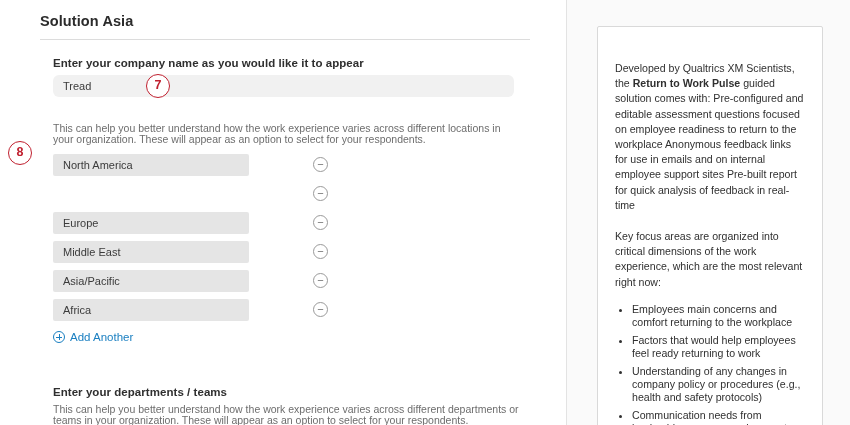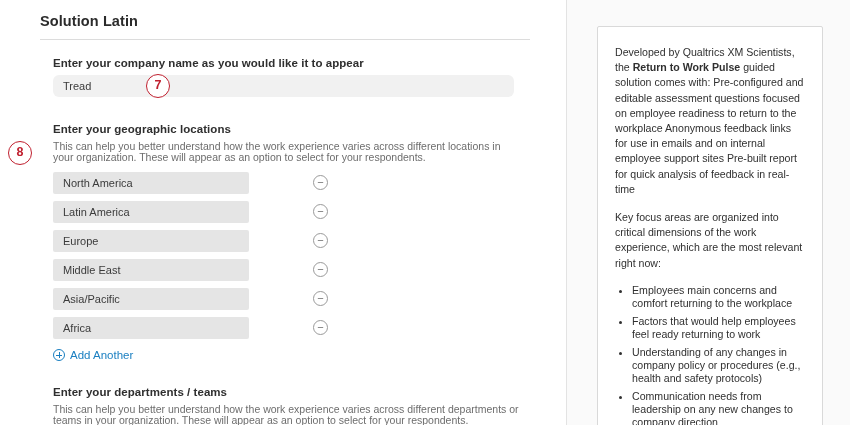--- a/index.html
+++ b/index.html
@@ -164,21 +164,21 @@
     left: 30px; top: 26px;
     width: 226px;
     height: 420px;
     background: #ffffff;
     border: 1px solid #d9d9d9;
     border-radius: 2px;
     padding: 18px 17px 0 17px;
     overflow: hidden;
   }
   .info-card p {
-    margin: 0 0 13px 0;
+    margin: 16px 0 13px 0;
     font-size: 10.6px;
     line-height: 15.2px;
     color: #303030;
   }
   .info-card ul {
     margin: 0 0 13px 0;
     padding-left: 17px;
   }
   .info-card li {
     font-size: 10.6px;
@@ -188,38 +188,36 @@
   }
   .b { font-weight: bold; }
 </style>
 </head>
 <body>
 
 <div id="root">
 
   <div class="main-panel">
 
-    <div class="page-title">Solution Latin</div>
+    <div class="page-title">Solution Asia</div>
     <div class="title-rule"></div>
 
     <div class="section" id="sec-company" style="top:57px;">
       <div class="section-label">Enter your company name as you would like it to appear</div>
       <input class="text-field" type="text" value="Tread" style="">
     </div>
 
     <div class="section" id="sec-locations" style="top:123px;">
-      <div class="section-label">Enter your geographic locations</div>
       <div class="section-help">This can help you better understand how the work experience varies across different locations in your organization. These will appear as an option to select for your respondents.</div>
 
       <div class="loc-row">
         <input class="loc-input" type="text" value="North America" style="">
         <div class="remove-btn">−</div>
       </div>
       <div class="loc-row">
-        <input class="loc-input" type="text" value="Latin America" style="">
         <div class="remove-btn">−</div>
       </div>
       <div class="loc-row">
         <input class="loc-input" type="text" value="Europe" style="">
         <div class="remove-btn">−</div>
       </div>
       <div class="loc-row">
         <input class="loc-input" type="text" value="Middle East" style="">
         <div class="remove-btn">−</div>
       </div>

